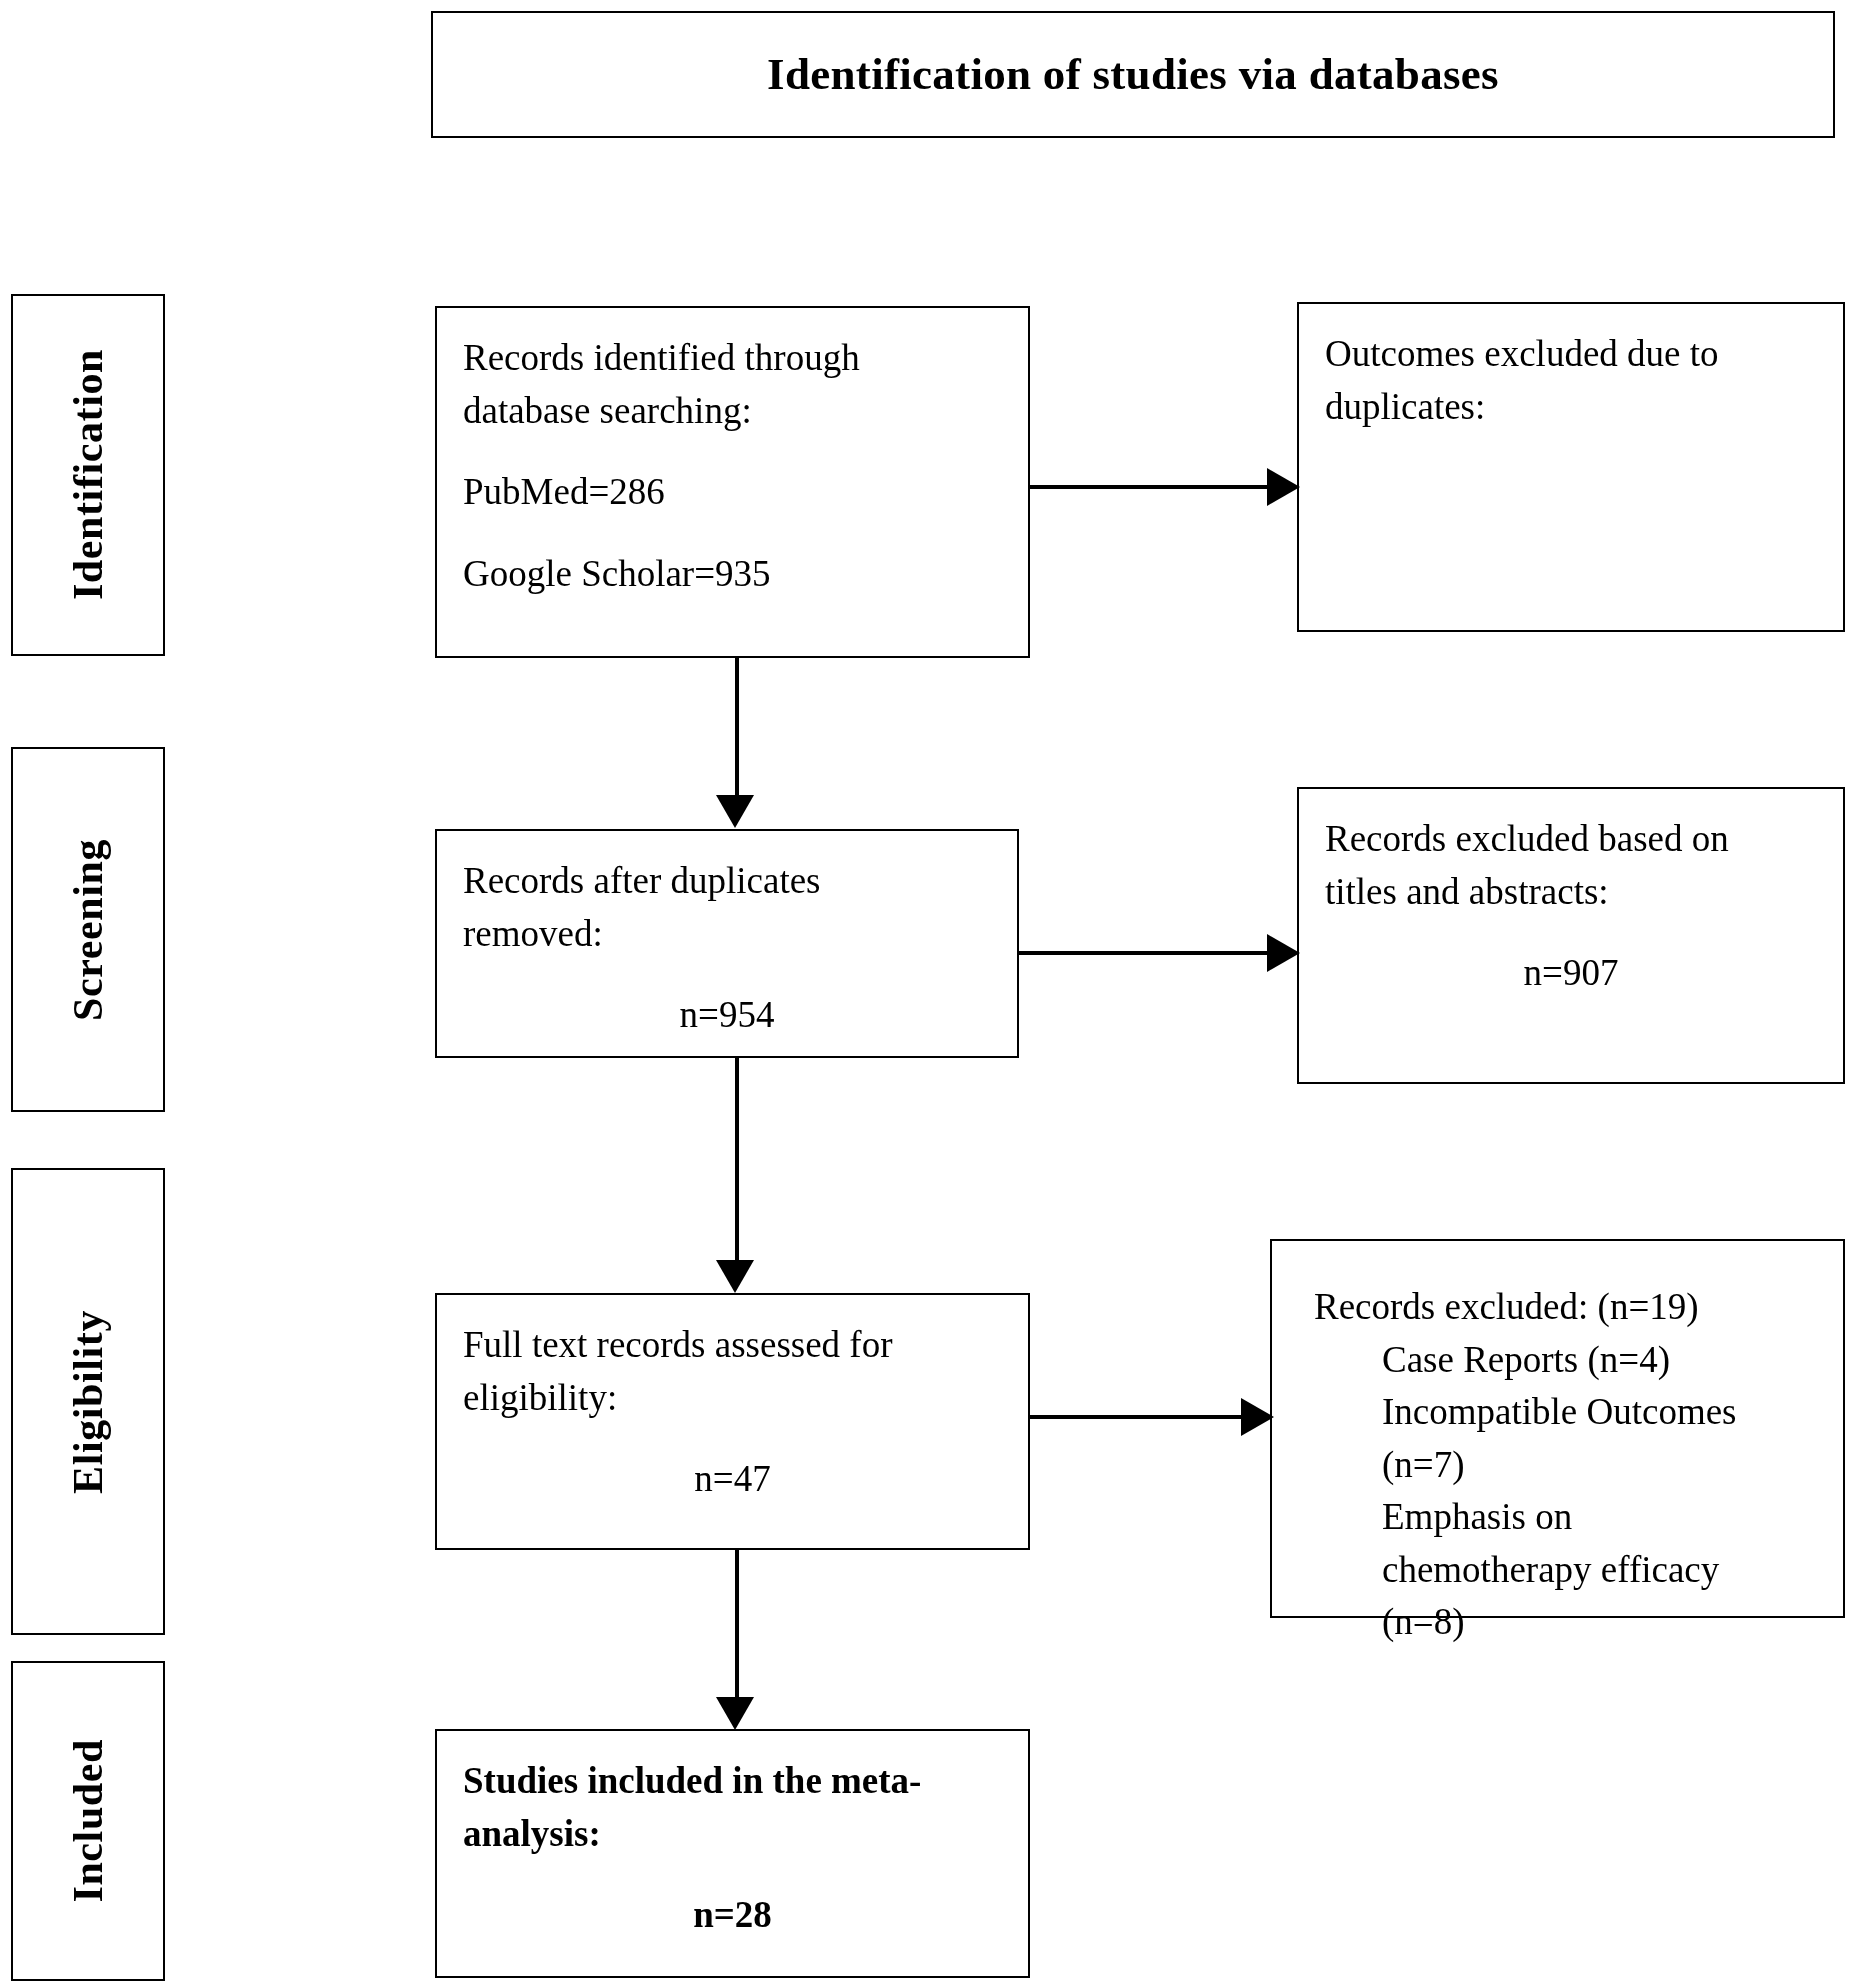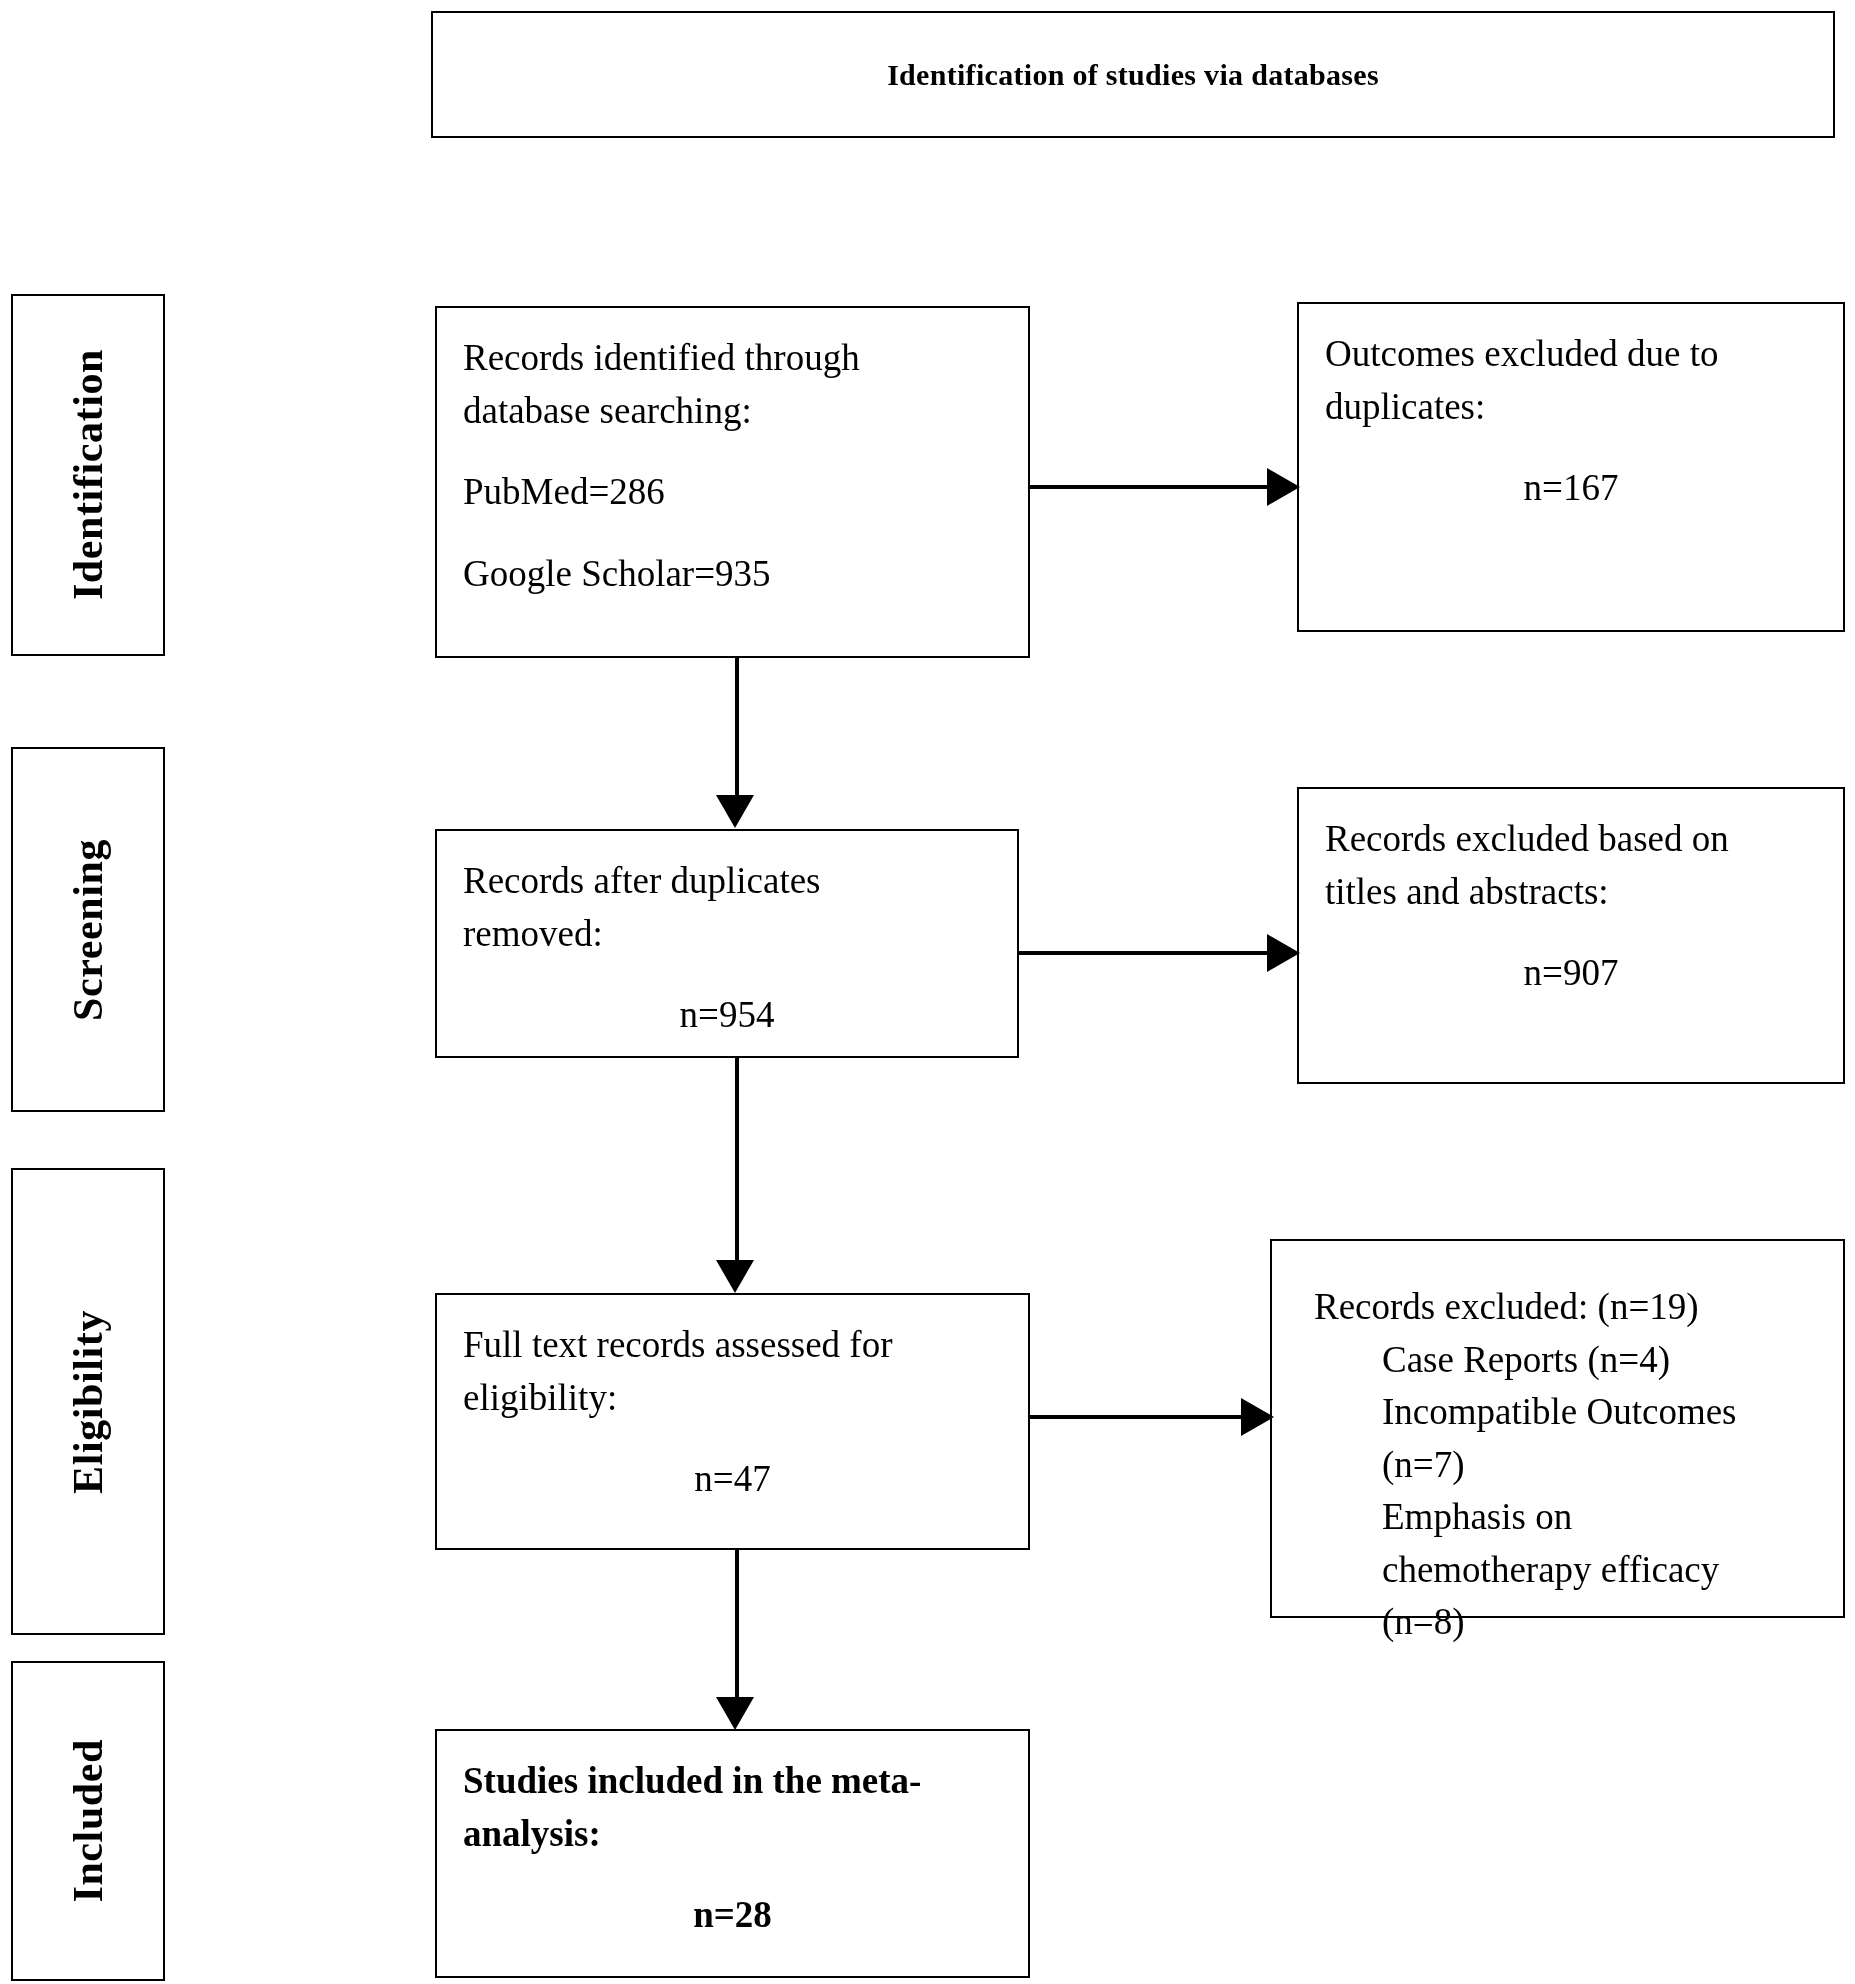--- a/index.html
+++ b/index.html
@@ -31,21 +31,21 @@
     left: 431px;
     top: 11.3px;
     width: 1404px;
     height: 127px;
     display: flex;
     align-items: center;
     justify-content: center;
   }
   #title-text {
     font-weight: bold;
-    font-size: 30px;
+    font-size: 45px;
     letter-spacing: 0.3px;
     line-height: 1.1;
     text-align: center;
     white-space: nowrap;
   }
 
   
   .stage {
     left: 11.3px;
     width: 154px;
@@ -170,21 +170,20 @@
     <p>database searching:</p>
     <div class="spacer"></div>
     <p>PubMed=286</p>
     <div class="spacer"></div>
     <p>Google Scholar=935</p>
   </div>
 
   <div class="box content" id="box-excl-dupes">
     <p>Outcomes excluded due to</p>
     <p>duplicates:</p>
-    <p class="count">n=167</p>
   </div>
 
   <div class="box content" id="box-after-dupes">
     <p>Records after duplicates</p>
     <p>removed:</p>
     <p class="count">n=954</p>
   </div>
 
   <div class="box content" id="box-excl-titles">
     <p>Records excluded based on</p>

